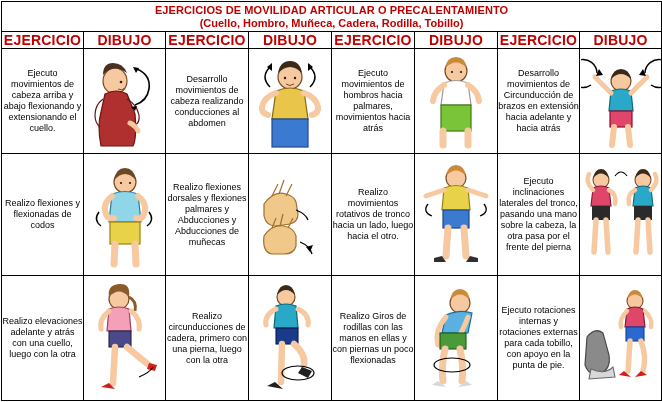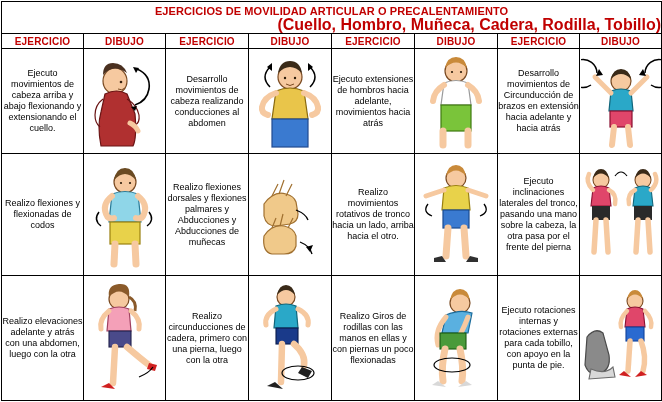--- a/index.html
+++ b/index.html
@@ -38,28 +38,27 @@
     padding: 2px 0 3px 0;
   }
   .title-line1 {
     font-size: 11px;
     font-weight: bold;
     color: #c00000;
     letter-spacing: 0.1px;
     line-height: 13px;
   }
   .title-line2 {
-    font-size: 16px;
+    font-size: 11px;
     font-weight: bold;
     color: #c00000;
     line-height: 13px;
-    text-align: right;
   }
   .hdr {
-    font-size: 10px;
+    font-size: 14px;
     font-weight: bold;
     color: #c00000;
     letter-spacing: 0.2px;
     height: 14px;
   }
   .txt {
     font-size: 9px;
     color: #000000;
     line-height: 11px;
     padding: 2px 3px;
@@ -146,21 +145,21 @@
           <path d="M26 42 q-12 4 -14 14 q-1 6 6 8" stroke="#f6c9a0" stroke-width="6" fill="none" stroke-linecap="round"></path>
           <path d="M54 42 q12 4 14 14 q1 6 -6 8" stroke="#f6c9a0" stroke-width="6" fill="none" stroke-linecap="round"></path>
           <rect x="22" y="68" width="36" height="28" fill="#3a7ad0" stroke="#204a90" stroke-width="1.2"></rect>
           <path d="M20 16 q-10 10 0 20" stroke="#000" stroke-width="1.5" fill="none"></path>
           <path d="M22 12 l-5 4 l5 4z" fill="#000"></path>
           <path d="M60 16 q10 10 0 20" stroke="#000" stroke-width="1.5" fill="none"></path>
           <path d="M58 12 l5 4 l-5 4z" fill="#000"></path>
         </svg>
       </div>
     </td>
-    <td class="txt">Ejecuto extensiones de hombros hacia adelante, movimientos hacia atrás</td>
+    <td class="txt">Ejecuto movimientos de hombros hacia palmares, movimientos hacia atrás</td>
     <td class="draw">
       <div class="draw-inner">
         <svg width="80" height="100" viewBox="0 0 80 100">
           <circle cx="40" cy="20" r="11" fill="#f6c9a0" stroke="#7a4a22" stroke-width="1.2"></circle>
           <path d="M29 17 q11 -11 22 0 q-2 -11 -11 -11 q-9 0 -11 11z" fill="#c98a3a"></path>
           <circle cx="36" cy="21" r="1.1" fill="#2a1a08"></circle>
                 <circle cx="45" cy="21" r="1.1" fill="#2a1a08"></circle>
           <path d="M28 32 q12 -5 24 0 l3 22 l-30 0 z" fill="#ffffff" stroke="#9a9a9a" stroke-width="1.2"></path>
           <path d="M28 34 q-10 6 -11 16" stroke="#f6c9a0" stroke-width="6" fill="none" stroke-linecap="round"></path>
           <path d="M52 34 q10 6 11 16" stroke="#f6c9a0" stroke-width="6" fill="none" stroke-linecap="round"></path>
@@ -218,21 +217,21 @@
           <path d="M14 44 q10 -14 22 -10 q8 2 10 8 l2 12 q0 8 -8 10 l-14 2 q-10 0 -12 -10z" fill="#f0c98a" stroke="#a07030" stroke-width="1.2"></path>
           <path d="M22 36 l6 -12 M29 34 l5 -14 M36 36 l6 -12" stroke="#a07030" stroke-width="1.2" fill="none"></path>
           <path d="M46 50 q10 4 12 10" stroke="#000" stroke-width="1.3" fill="none"></path>
           <path d="M14 76 q8 -12 20 -10 q10 2 12 10 l0 10 q-2 8 -12 8 l-12 0 q-10 -2 -8 -18z" fill="#f0c98a" stroke="#a07030" stroke-width="1.2"></path>
           <path d="M22 68 l4 -10 M30 66 l3 -12 M38 68 l5 -10" stroke="#a07030" stroke-width="1.2" fill="none"></path>
           <path d="M50 82 q10 4 12 12" stroke="#000" stroke-width="1.3" fill="none"></path>
           <path d="M60 92 l3 -7 l-7 2z" fill="#000"></path>
         </svg>
       </div>
     </td>
-    <td class="txt">Realizo movimientos rotativos de tronco hacia un lado, arriba hacia el otro.</td>
+    <td class="txt">Realizo movimientos rotativos de tronco hacia un lado, luego hacia el otro.</td>
     <td class="draw">
       <div class="draw-inner">
         <svg width="80" height="110" viewBox="0 0 80 110">
           <circle cx="40" cy="18" r="10" fill="#f6c9a0" stroke="#7a4a22" stroke-width="1.2"></circle>
           <path d="M30 16 q10 -11 20 0 q-2 -11 -10 -11 q-8 0 -10 11z" fill="#c98a3a"></path>
           <path d="M28 28 q12 -5 24 0 l2 22 l-28 0z" fill="#e8d24a" stroke="#9a8010" stroke-width="1.2"></path>
           <path d="M28 30 l-18 6" stroke="#f6c9a0" stroke-width="5" stroke-linecap="round"></path>
           <path d="M52 30 l18 6" stroke="#f6c9a0" stroke-width="5" stroke-linecap="round"></path>
           <rect x="27" y="50" width="26" height="18" fill="#3a7ad0" stroke="#1a4a90" stroke-width="1.2"></rect>
           <path d="M32 68 l-2 28" stroke="#f6c9a0" stroke-width="7" stroke-linecap="round"></path>
@@ -268,21 +267,21 @@
             <path d="M19 60 l-2 32" stroke="#f6c9a0" stroke-width="5.5" stroke-linecap="round"></path>
             <path d="M29 60 l2 32" stroke="#f6c9a0" stroke-width="5.5" stroke-linecap="round"></path>
           </g>
           <path d="M34 16 q6 -8 12 0" stroke="#000" stroke-width="1.2" fill="none"></path>
         </svg>
       </div>
     </td>
   </tr>
 
   <tr class="r3">
-    <td class="txt">Realizo elevaciones adelante y atrás con una abdomen, luego con la otra</td>
+    <td class="txt">Realizo elevaciones adelante y atrás con una cuello, luego con la otra</td>
     <td class="draw">
       <div class="draw-inner">
         <svg width="80" height="115" viewBox="0 0 80 115">
           <circle cx="34" cy="18" r="10" fill="#f6c9a0" stroke="#7a4a22" stroke-width="1.2"></circle>
           <path d="M24 16 q10 -11 20 0 q2 -14 -10 -13 q-12 1 -10 13z" fill="#8a5a2a"></path>
           <path d="M44 16 q8 4 6 14" stroke="#8a5a2a" stroke-width="3" fill="none"></path>
           <path d="M24 28 q10 -4 20 0 l2 22 l-24 0z" fill="#f4a0b8" stroke="#a04060" stroke-width="1.2"></path>
           <path d="M24 30 q-10 8 -8 18" stroke="#f6c9a0" stroke-width="5" fill="none" stroke-linecap="round"></path>
           <path d="M46 30 q10 8 8 18" stroke="#f6c9a0" stroke-width="5" fill="none" stroke-linecap="round"></path>
           <rect x="24" y="50" width="22" height="16" fill="#4a4a8a" stroke="#20204a" stroke-width="1.1"></rect>

